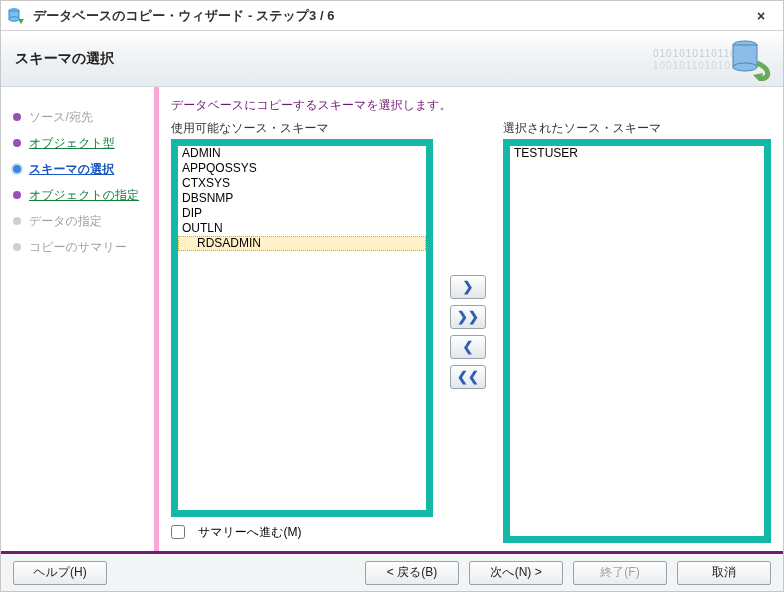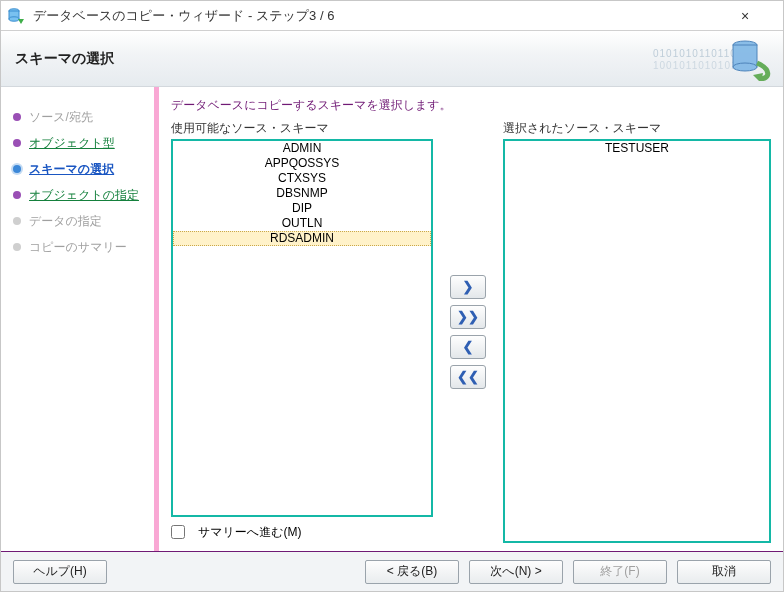--- a/index.html
+++ b/index.html
@@ -1,18 +1,18 @@
 <!DOCTYPE html>
 <html><head>
 <meta charset="utf-8">
 <style>
   * { box-sizing: border-box; margin: 0; padding: 0; }
   html, body { width: 784px; height: 592px; font-family: "Meiryo UI","Segoe UI",sans-serif; font-size: 12px; background: #fff; overflow: hidden; }
   .window { width: 784px; height: 592px; display: flex; flex-direction: column; border: 1px solid #c7c7c7; background: #fff; }
-  .titlebar { height: 30px; display: flex; align-items: center; padding: 0 18px 0 6px; background: #fff; border-bottom: 1px solid #d0d0d0; }
+  .titlebar { height: 30px; display: flex; align-items: center; padding: 0 2px 0 6px; background: #fff; border-bottom: 1px solid #d0d0d0; font-weight: bold; }
   .titlebar .app-icon { width: 18px; height: 18px; margin-right: 8px; display: flex; align-items: center; justify-content: center; }
   .titlebar .title { flex: 1; font-size: 13px; color: #333; }
   .titlebar .close { width: 40px; height: 28px; display: flex; align-items: center; justify-content: center; color: #333; font-size: 14px; cursor: pointer; }
   .banner { height: 56px; background: linear-gradient(to bottom,#ffffff 0%,#f2f4f6 40%,#e6ebef 100%); display: flex; align-items: center; padding: 0 14px; position: relative; border-bottom: 1px solid #d3d8dd; }
   .banner .heading { font-size: 14px; font-weight: bold; color: #222; }
   .banner .decor { position: absolute; right: 10px; top: 6px; width: 120px; height: 44px; opacity: 0.9; }
   .body { flex: 1; display: flex; min-height: 0; }
   .sidebar { width: 158px; background: #fff; padding: 18px 6px 0 8px; border-right: 5px solid #f9a8d4; }
   .step { display: flex; align-items: center; height: 24px; margin-bottom: 2px; }
   .step .node { width: 16px; height: 16px; margin-right: 4px; display: flex; align-items: center; justify-content: center; }
@@ -23,27 +23,27 @@
   .step .disabled { color: #a0a0a0; }
   .step.current .label { color: #1a56c2; font-weight: bold; text-decoration: underline; }
   .content { flex: 1; padding: 10px 12px 8px 12px; display: flex; flex-direction: column; min-height: 0; }
   .instruction { margin-bottom: 6px; color: #701a75; }
   .dual { flex: 1; display: flex; gap: 0; min-height: 0; }
   .col { display: flex; flex-direction: column; min-height: 0; }
   .col.left { width: 262px; }
   .col.mid { width: 70px; align-items: center; justify-content: center; gap: 6px; }
   .col.right { flex: 1; }
   .col-label { margin-bottom: 2px; color: #333; }
-  .listbox { flex: 1; border: 2px solid #14b8a6; background: #fff; overflow: auto; text-align: center; }
+  .listbox { flex: 1; border: 7px solid #14b8a6; background: #fff; overflow: auto; }
   .listbox .item { padding: 0 4px; height: 15px; line-height: 15px; color: #000; cursor: pointer; white-space: nowrap; }
-  .listbox .item.selected { background: #fff2c9; border: 1px dotted #c9a84a; padding: 0 5px; height: 15px; line-height: 13px; }
+  .listbox .item.selected { background: #fff2c9; border: 1px dotted #c9a84a; padding: 0 18px; height: 15px; line-height: 13px; }
   .move-btn { width: 36px; height: 24px; border: 1px solid #9aa3ab; background: linear-gradient(to bottom,#fefefe,#e3e7ea); border-radius: 3px; cursor: pointer; display: flex; align-items: center; justify-content: center; color: #2f5fb3; font-weight: bold; font-size: 13px; font-family: Arial, sans-serif; }
   .summary-row { display: flex; align-items: center; height: 22px; margin-top: 4px; gap: 13px; }
   .summary-row input[type=checkbox] { width: 14px; height: 14px; }
-  .footer { height: 40px; border-top: 1px solid #701a75; display: flex; align-items: center; padding: 0 12px; gap: 10px; background: #f2f4f6; }
+  .footer { height: 40px; border-top: 3px solid #701a75; display: flex; align-items: center; padding: 0 12px; gap: 10px; background: #f2f4f6; }
   .footer .spacer { flex: 1; }
   .btn { min-width: 94px; height: 24px; border: 1px solid #9aa3ab; background: linear-gradient(to bottom,#fdfdfd,#e9ecee); border-radius: 2px; cursor: pointer; font-size: 12px; color: #222; padding: 0 10px; }
   .btn.disabled { color: #a0a0a0; cursor: default; }
   .btn.help { margin-right: auto; }
 </style>
 </head>
 <body>
 
 <div class="window">
 

